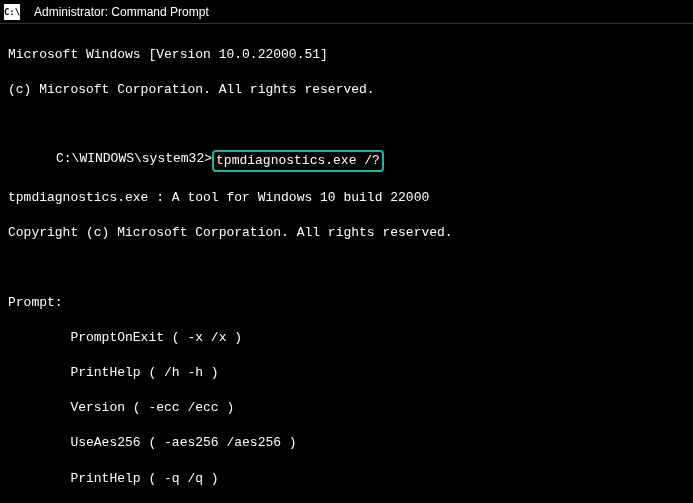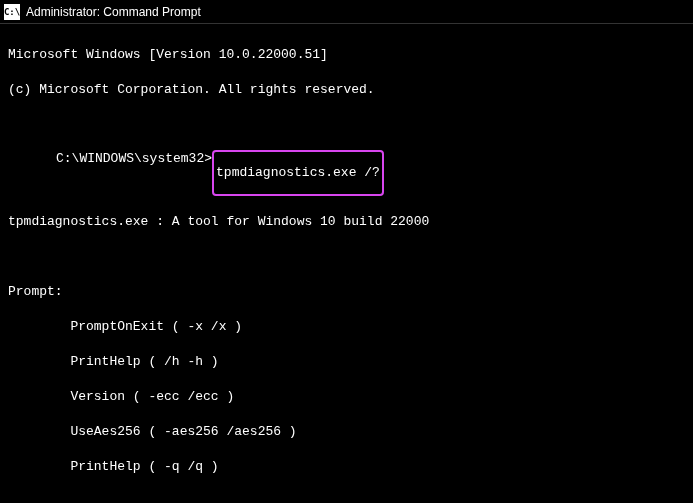--- a/index.html
+++ b/index.html
@@ -34,34 +34,35 @@
       justify-content: center;
       font-size: 9px;
       color: #000;
       font-family: Consolas, monospace;
       font-weight: bold;
     }
     .title-text {
       font-family: 'Segoe UI', Tahoma, sans-serif;
       font-size: 12px;
       color: #fff;
+      margin-left: 8px;
     }
     .terminal {
       padding: 4px 8px;
       line-height: 1.35;
       white-space: pre;
     }
     .line {
       display: block;
       font-family: Liberation Mono, monospace;
     }
     .highlight {
-      border: 2px solid #d946ef;
+      border: 2px solid #14b8a6;
       border-radius: 4px;
-      padding: 12px 2px;
+      padding: 0 2px;
       display: inline-block;
     }
     .prompt-line {
       display: flex;
       align-items: flex-start;
       margin-left: 48px;
     }
     .blank {
       height: 17px;
     }
@@ -73,20 +74,21 @@
   <div class="title-icon">C:\</div>
   <span class="title-text">Administrator: Command Prompt</span>
 </div>
 
 <div class="terminal">
 <span class="line">Microsoft Windows [Version 10.0.22000.51]</span>
 <span class="line">(c) Microsoft Corporation. All rights reserved.</span>
 <div class="blank"></div>
 <div class="prompt-line"><span>C:\WINDOWS\system32&gt;</span><span class="highlight">tpmdiagnostics.exe /?</span></div>
 <span class="line">tpmdiagnostics.exe : A tool for Windows 10 build 22000</span>
+<span class="line">Copyright (c) Microsoft Corporation. All rights reserved.</span>
 <div class="blank"></div>
 <span class="line">Prompt:</span>
 <span class="line">        PromptOnExit ( -x /x )</span>
 <span class="line">        PrintHelp ( /h -h )</span>
 <span class="line">        Version ( -ecc /ecc )</span>
 <span class="line">        UseAes256 ( -aes256 /aes256 )</span>
 <span class="line">        PrintHelp ( -q /q )</span>
 
 
 

